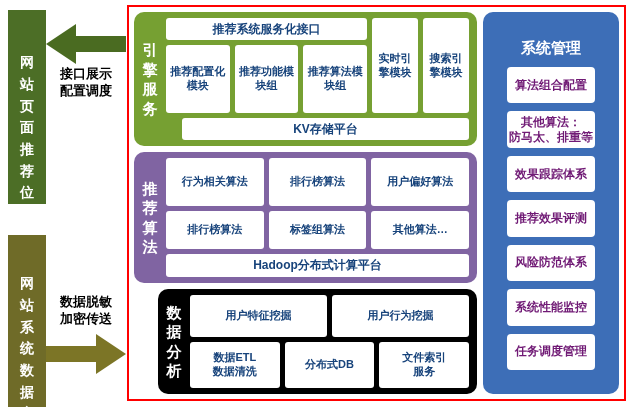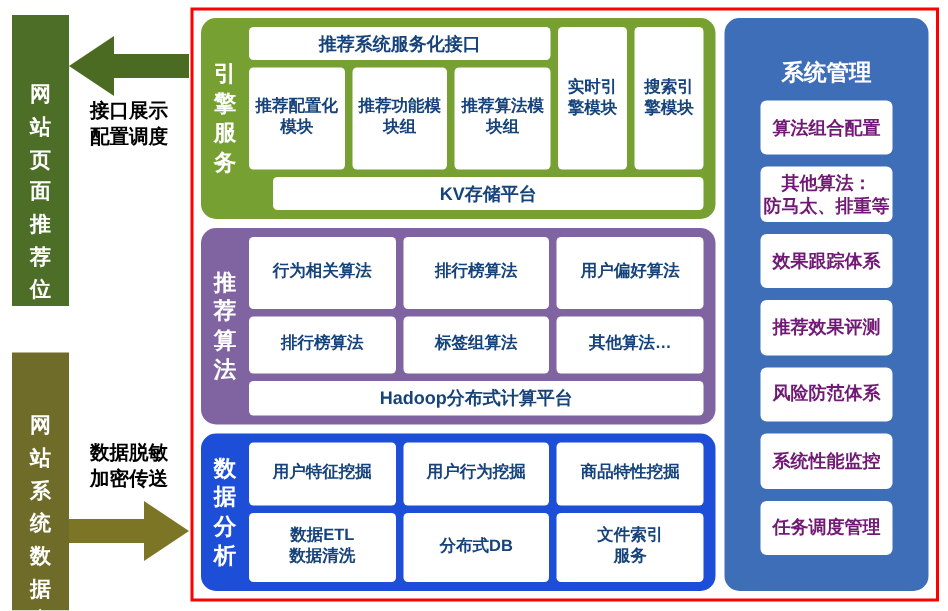--- a/index.html
+++ b/index.html
@@ -20,21 +20,21 @@
   .caption-bottom{top:294px;}
 
   
   .frame{position:absolute;left:127px;top:5px;width:499px;height:396px;border:2px solid #FF0000;box-sizing:border-box;display:flex;gap:6px;padding:5px;background:#ffffff;}
 
   
   .layers{flex:1;display:flex;flex-direction:column;gap:6px;min-width:0;}
   .layer{display:flex;border-radius:10px;overflow:hidden;}
   .layer-engine{flex:134;background:#76A032;}
   .layer-algo{flex:131;background:#8064A2;}
-  .layer-data{flex:105;background:#1d4ed8;}
+  .layer-data{flex:105;background:#000000;margin-left:24px;}
   .layer-label{width:32px;display:flex;align-items:center;justify-content:center;flex:none;}
   .layer-label span{display:block;width:17px;color:#ffffff;font-weight:bold;font-size:15px;line-height:1.3;word-break:break-all;text-align:center;}
   .layer-content{flex:1;display:flex;flex-direction:column;gap:5px;padding:6px 8px 6px 0;min-width:0;}
 
   
   .box{background:#ffffff;color:#17437B;font-weight:bold;font-size:11px;border-radius:3px;display:flex;align-items:center;justify-content:center;text-align:center;padding:2px 3px;box-sizing:border-box;white-space:pre-line;line-height:1.25;}
   .row{display:flex;gap:5px;min-height:0;}
   .row .box{flex:1;}
   .wide{font-size:12px;}
 
@@ -129,21 +129,20 @@
       </div>
 
       <div class="layer layer-data">
         <div class="layer-label">
           <span>数据分析</span>
         </div>
         <div class="layer-content">
           <div class="row data-r1">
             <div class="box">用户特征挖掘</div>
             <div class="box">用户行为挖掘</div>
-            <div class="box">商品特性挖掘</div>
           </div>
           <div class="row data-r2">
             <div class="box">数据ETL
 数据清洗</div>
             <div class="box">分布式DB</div>
             <div class="box">文件索引
 服务</div>
           </div>
         </div>
       </div>

